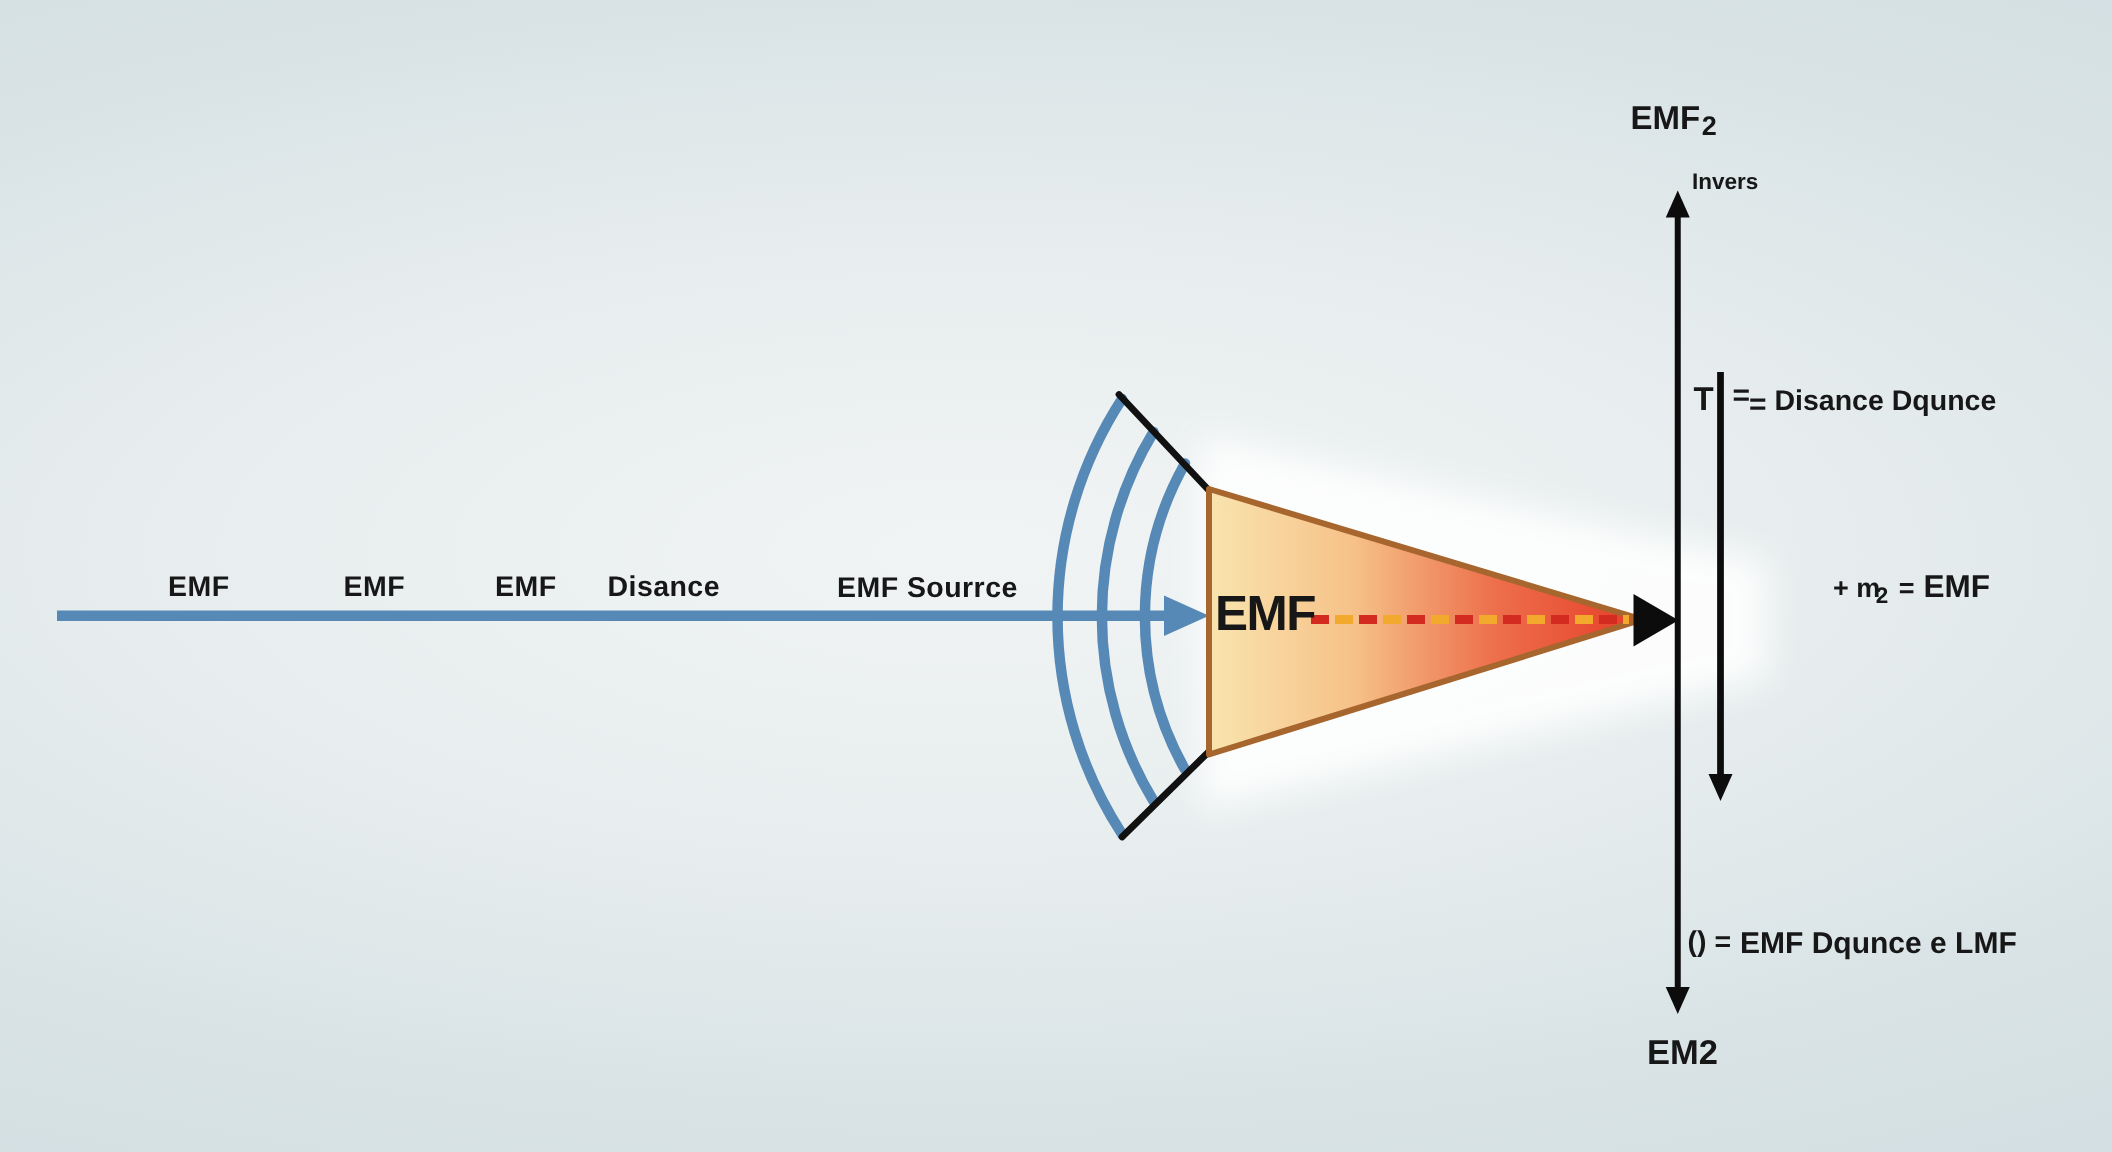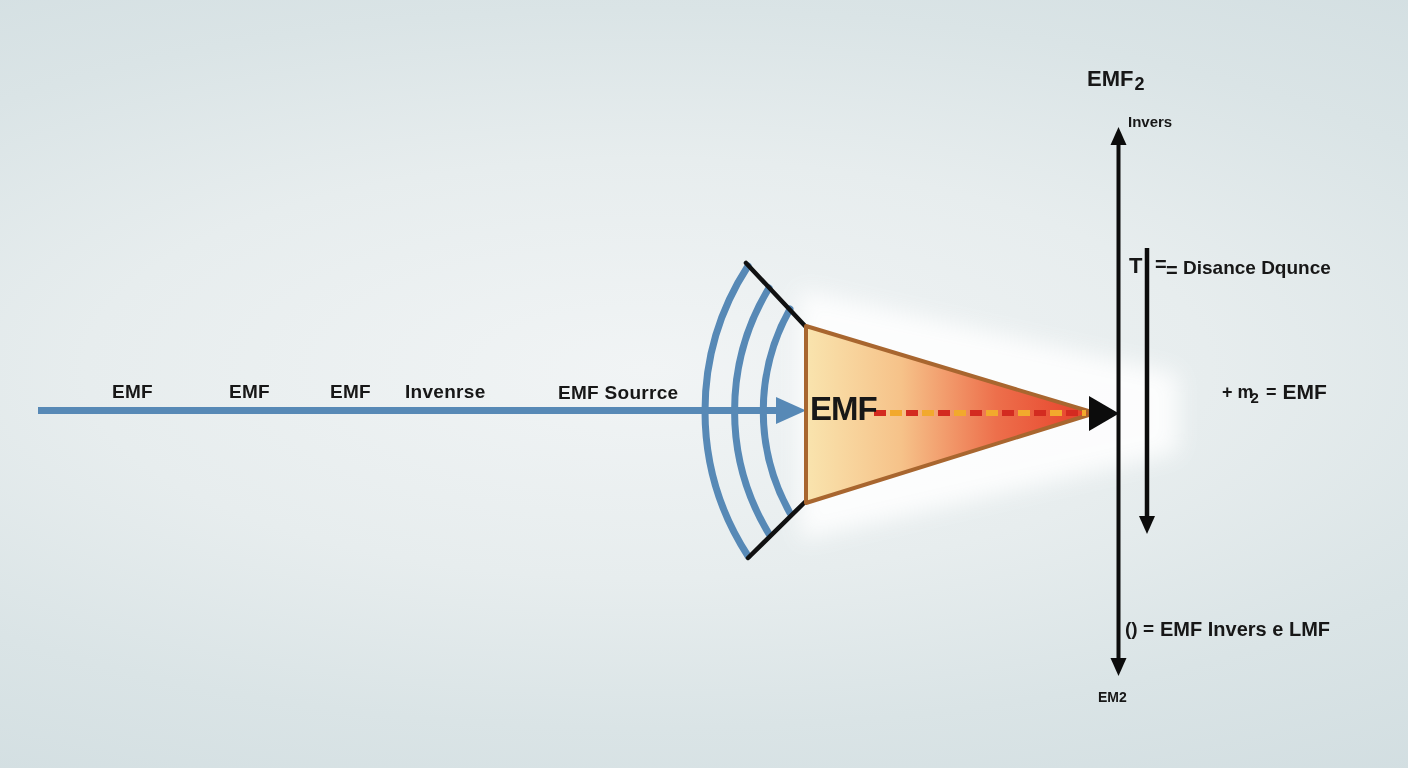--- a/index.html
+++ b/index.html
@@ -67,21 +67,21 @@
     <polygon points="1110.5,145 1126.5,145 1118.5,127" fill="#0c0c0c"></polygon>
     <polygon points="1110.5,658 1126.5,658 1118.5,676" fill="#0c0c0c"></polygon>
 
     <line x1="1147" y1="248" x2="1147" y2="519" stroke="#0c0c0c" stroke-width="4.5"></line>
     <polygon points="1139,516 1155,516 1147,534" fill="#0c0c0c"></polygon>
   </svg>
 
   <div class="lbl beam-lbl" style="left:112px;top:382px;">EMF</div>
   <div class="lbl beam-lbl" style="left:229px;top:382px;">EMF</div>
   <div class="lbl beam-lbl" style="left:330px;top:382px;">EMF</div>
-  <div class="lbl beam-lbl" style="left:405px;top:382px;">Invenrse</div>
+  <div class="lbl beam-lbl" style="left:405px;top:382px;">Disance</div>
   <div class="lbl beam-lbl" style="left:558px;top:383px;">EMF Sourrce</div>
 
   <div class="lbl cone-lbl" style="left:810px;top:392px;">EMF</div>
 
   <div class="lbl row" style="left:1087px;top:68px;font-size:22px;">
     <span>EMF</span>
       <span class="sub" style="font-size:18px;top:7px;left:1px;">2</span>
   </div>
 
   <div class="lbl" style="left:1128px;top:114px;font-size:15px;">Invers</div>
@@ -93,18 +93,18 @@
 
   <div class="lbl row" style="left:1222px;top:383px;font-size:18px;">
     <span>+ m</span>
       <span class="sub" style="font-size:15px;top:7px;left:-3px;">2</span>
       <span style="margin-left:4px;">=</span>
       <span style="margin-left:6px;font-size:21px;position:relative;top:-2px;">EMF</span>
   </div>
 
   <div class="lbl row" style="left:1125px;top:619px;font-size:19px;">
     <span>() =</span>
-      <span style="margin-left:6px;font-size:20px;">EMF Invers e LMF</span>
+      <span style="margin-left:6px;font-size:20px;">EMF Dqunce e LMF</span>
   </div>
 
-  <div class="lbl" style="left:1098px;top:690px;font-size:14px;">EM2</div>
+  <div class="lbl" style="left:1098px;top:690px;font-size:23px;">EM2</div>
 
 </div>
 
 </body></html>

